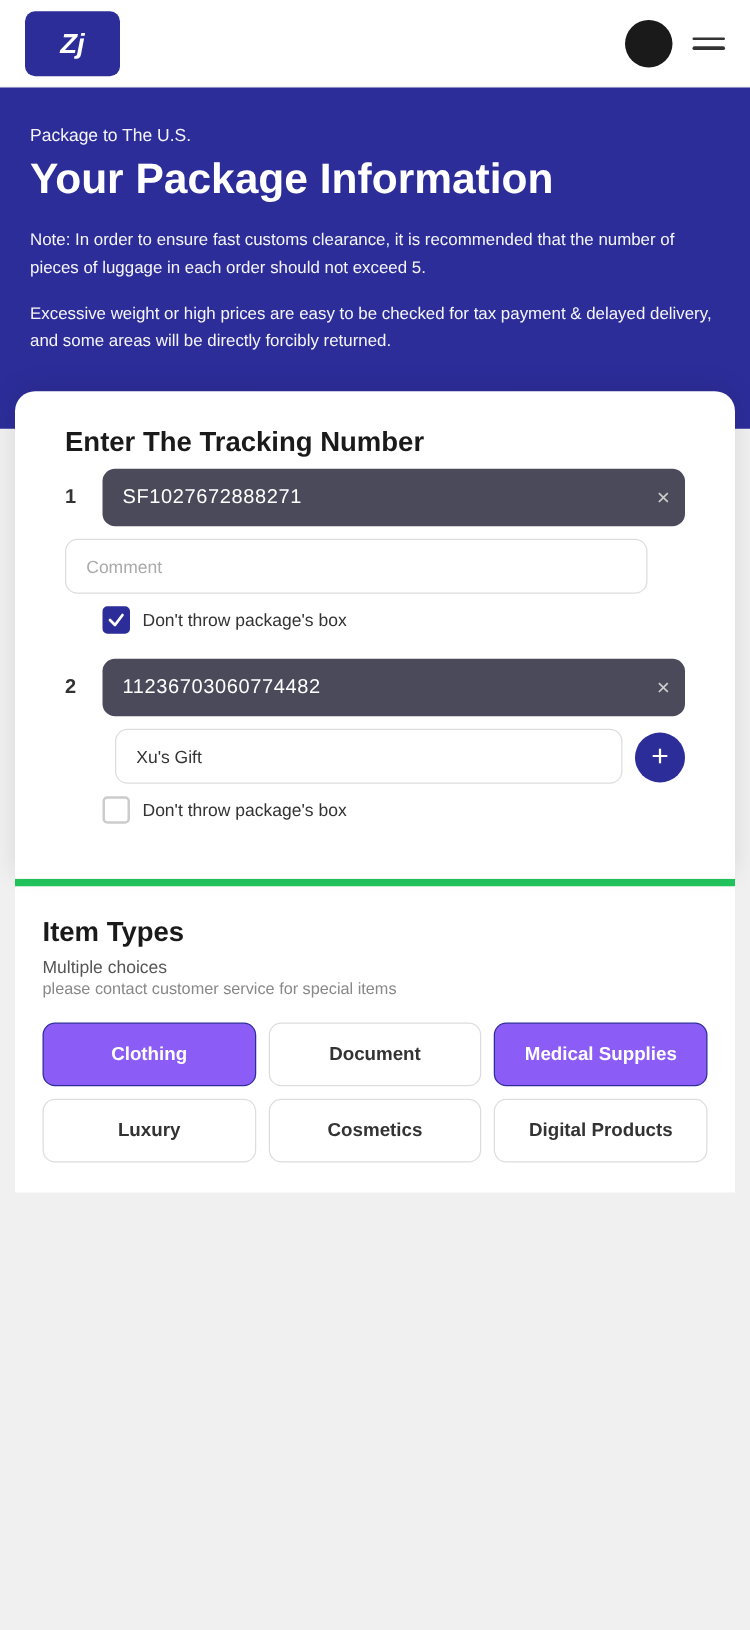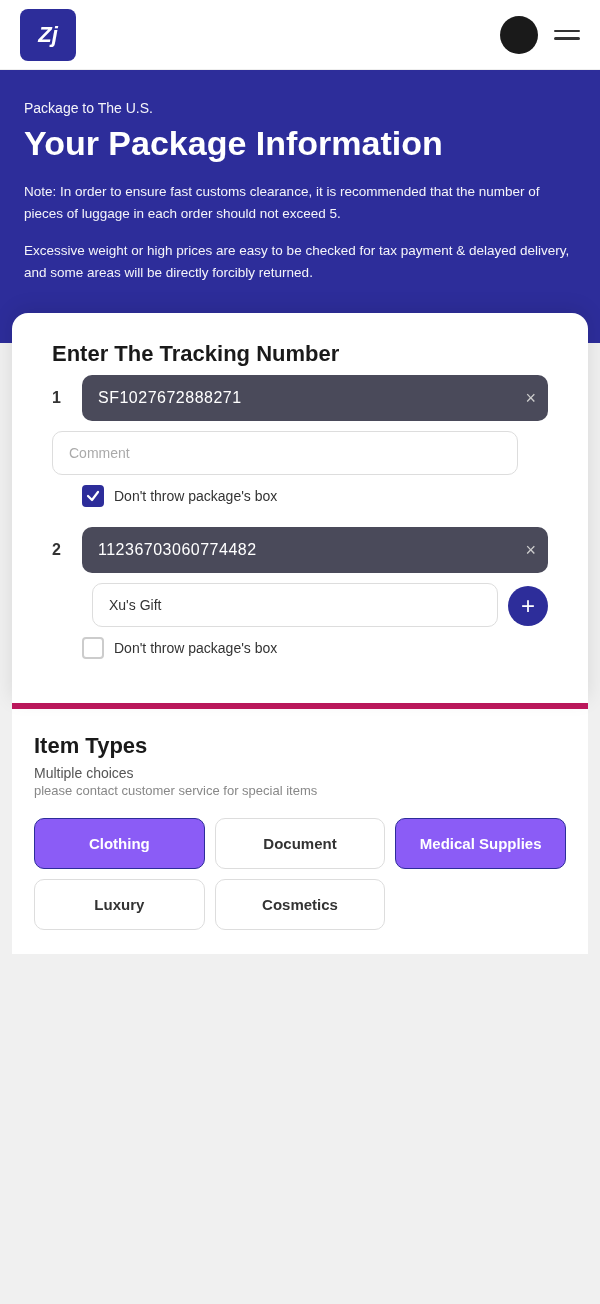--- a/index.html
+++ b/index.html
@@ -21,21 +21,21 @@
       padding: 10px 20px;
       height: 70px;
       border-bottom: 1px solid #eee;
     }
     .logo-container {
       display: flex;
       align-items: center;
       gap: 8px;
     }
     .logo-icon {
-      width: 56px;
+      width: 76px;
       height: 52px;
       background: #2d2d9a;
       border-radius: 8px;
       display: flex;
       align-items: center;
       justify-content: center;
       color: white;
       font-weight: bold;
       font-size: 22px;
       font-style: italic;
@@ -269,21 +269,21 @@
       cursor: pointer;
       flex-shrink: 0;
       margin-top: 2px;
     }
 
     
     .item-types-section {
       background: #fff;
       margin: 0 12px;
       padding: 24px 22px 24px;
-      border-top: 6px solid #be185d;
+      border-top: 6px solid #22c55e;
     }
     .section-title {
       font-size: 22px;
       font-weight: 700;
       color: #1a1a1a;
       margin-bottom: 6px;
     }
     .section-sub1 {
       font-size: 14px;
       color: #555;
@@ -388,14 +388,15 @@
 <div class="item-types-section">
   <h2 class="section-title">Item Types</h2>
   <p class="section-sub1">Multiple choices</p>
   <p class="section-sub2">please contact customer service for special items</p>
   <div class="item-grid">
     <button class="item-btn selected">Clothing</button>
     <button class="item-btn">Document</button>
     <button class="item-btn selected">Medical Supplies</button>
     <button class="item-btn">Luxury</button>
     <button class="item-btn">Cosmetics</button>
+    <button class="item-btn">Digital Products</button>
   </div>
 </div>
 
 </body></html>

